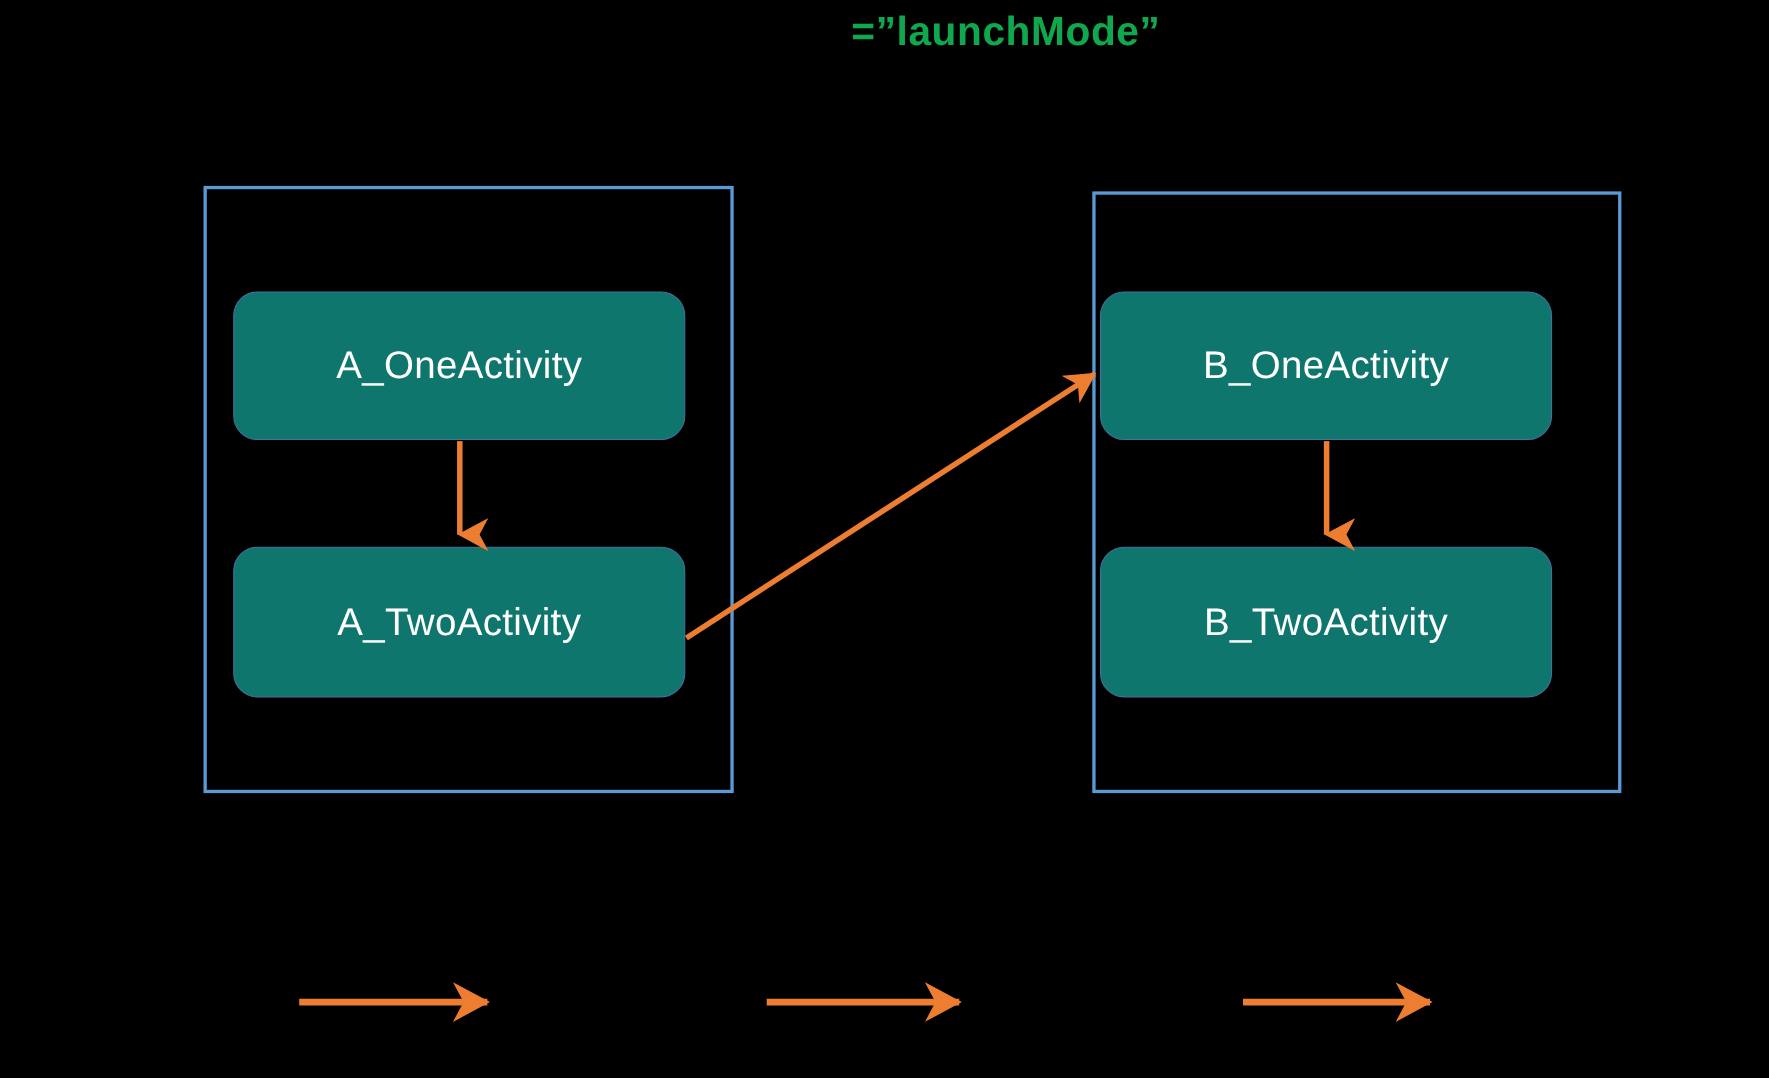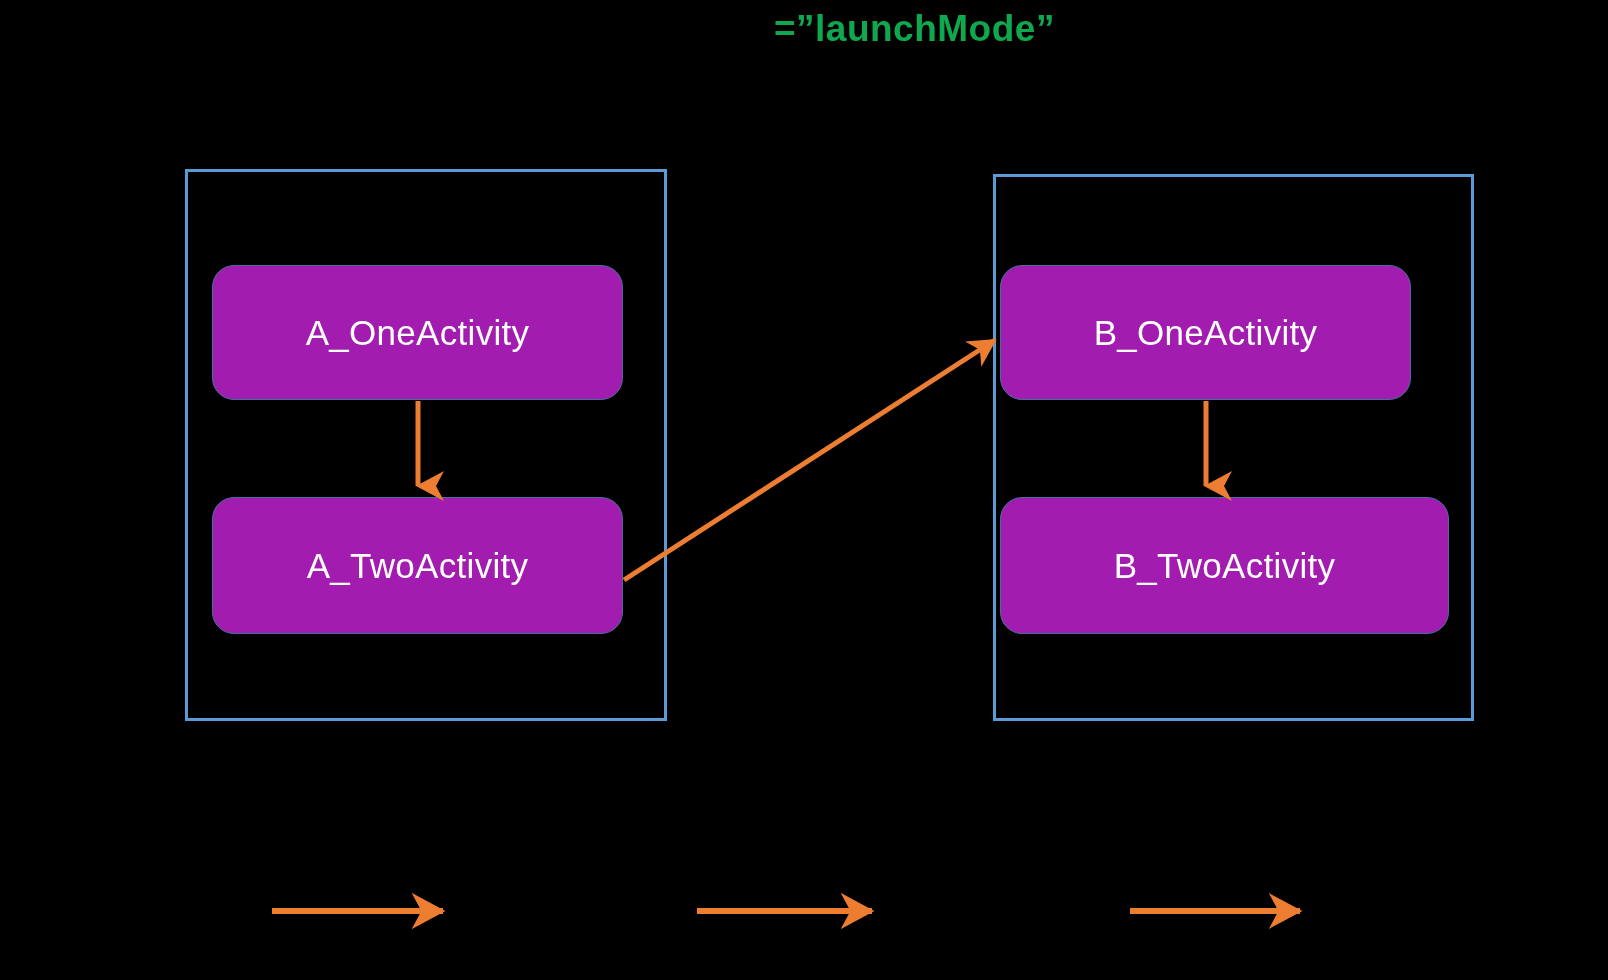--- a/index.html
+++ b/index.html
@@ -38,37 +38,37 @@
     position: absolute;
     border: 3px solid #5B9BD5;
     background: transparent;
     box-sizing: border-box;
   }
   #task-a { left: 185px;  top: 169px; width: 482px; height: 552px; }
   #task-b { left: 993px;  top: 174px; width: 481px; height: 547px; }
   
   .activity-node {
     position: absolute;
-    background: #a21caf;
+    background: #0f766e;
     border: 1px solid #41719C;
     border-radius: 22px;
     box-sizing: border-box;
     display: flex;
     align-items: center;
     justify-content: center;
     color: #FFFFFF;
     font-size: 35px;
     font-weight: normal;
     letter-spacing: 0.3px;
     white-space: nowrap;
   }
   #node-a-one { left: 212px;  top: 265px; width: 411px; height: 135px; }
   #node-a-two { left: 212px;  top: 497px; width: 411px; height: 137px; }
   #node-b-one { left: 1000px; top: 265px; width: 411px; height: 135px; }
-  #node-b-two { left: 1000px; top: 497px; width: 449px; height: 137px; }
+  #node-b-two { left: 1000px; top: 497px; width: 411px; height: 137px; }
   
   #arrow-layer {
     position: absolute;
     left: 0;
     top: 0;
     width: 1608px;
     height: 980px;
     pointer-events: none;
   }
 </style>

